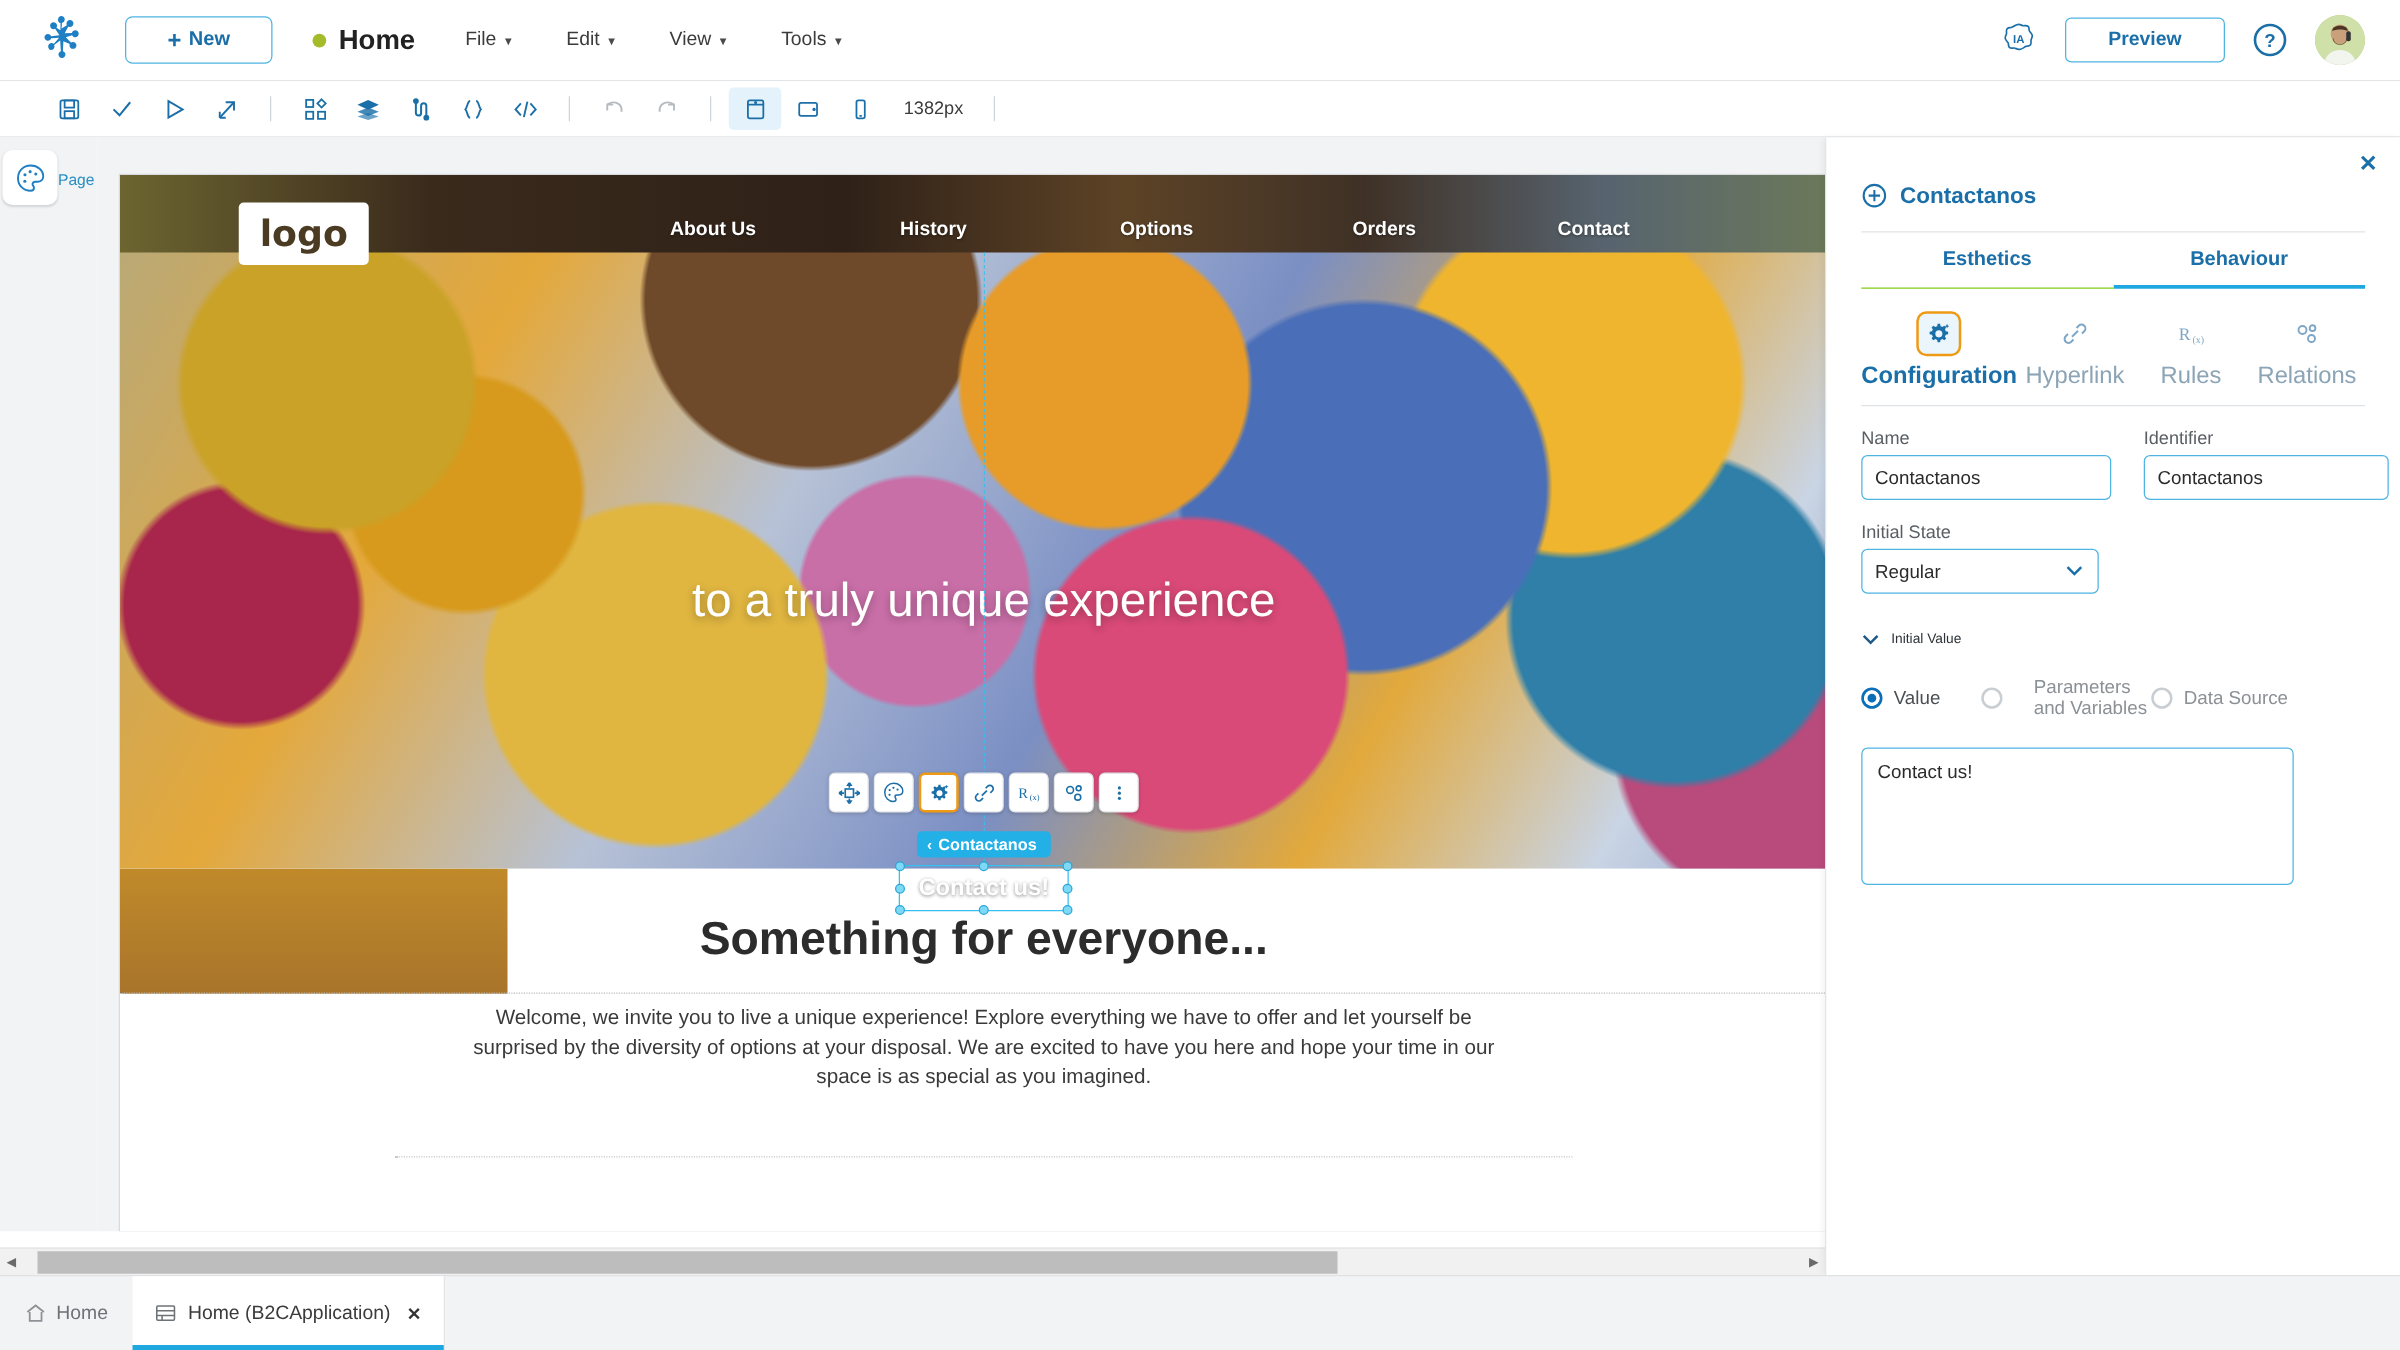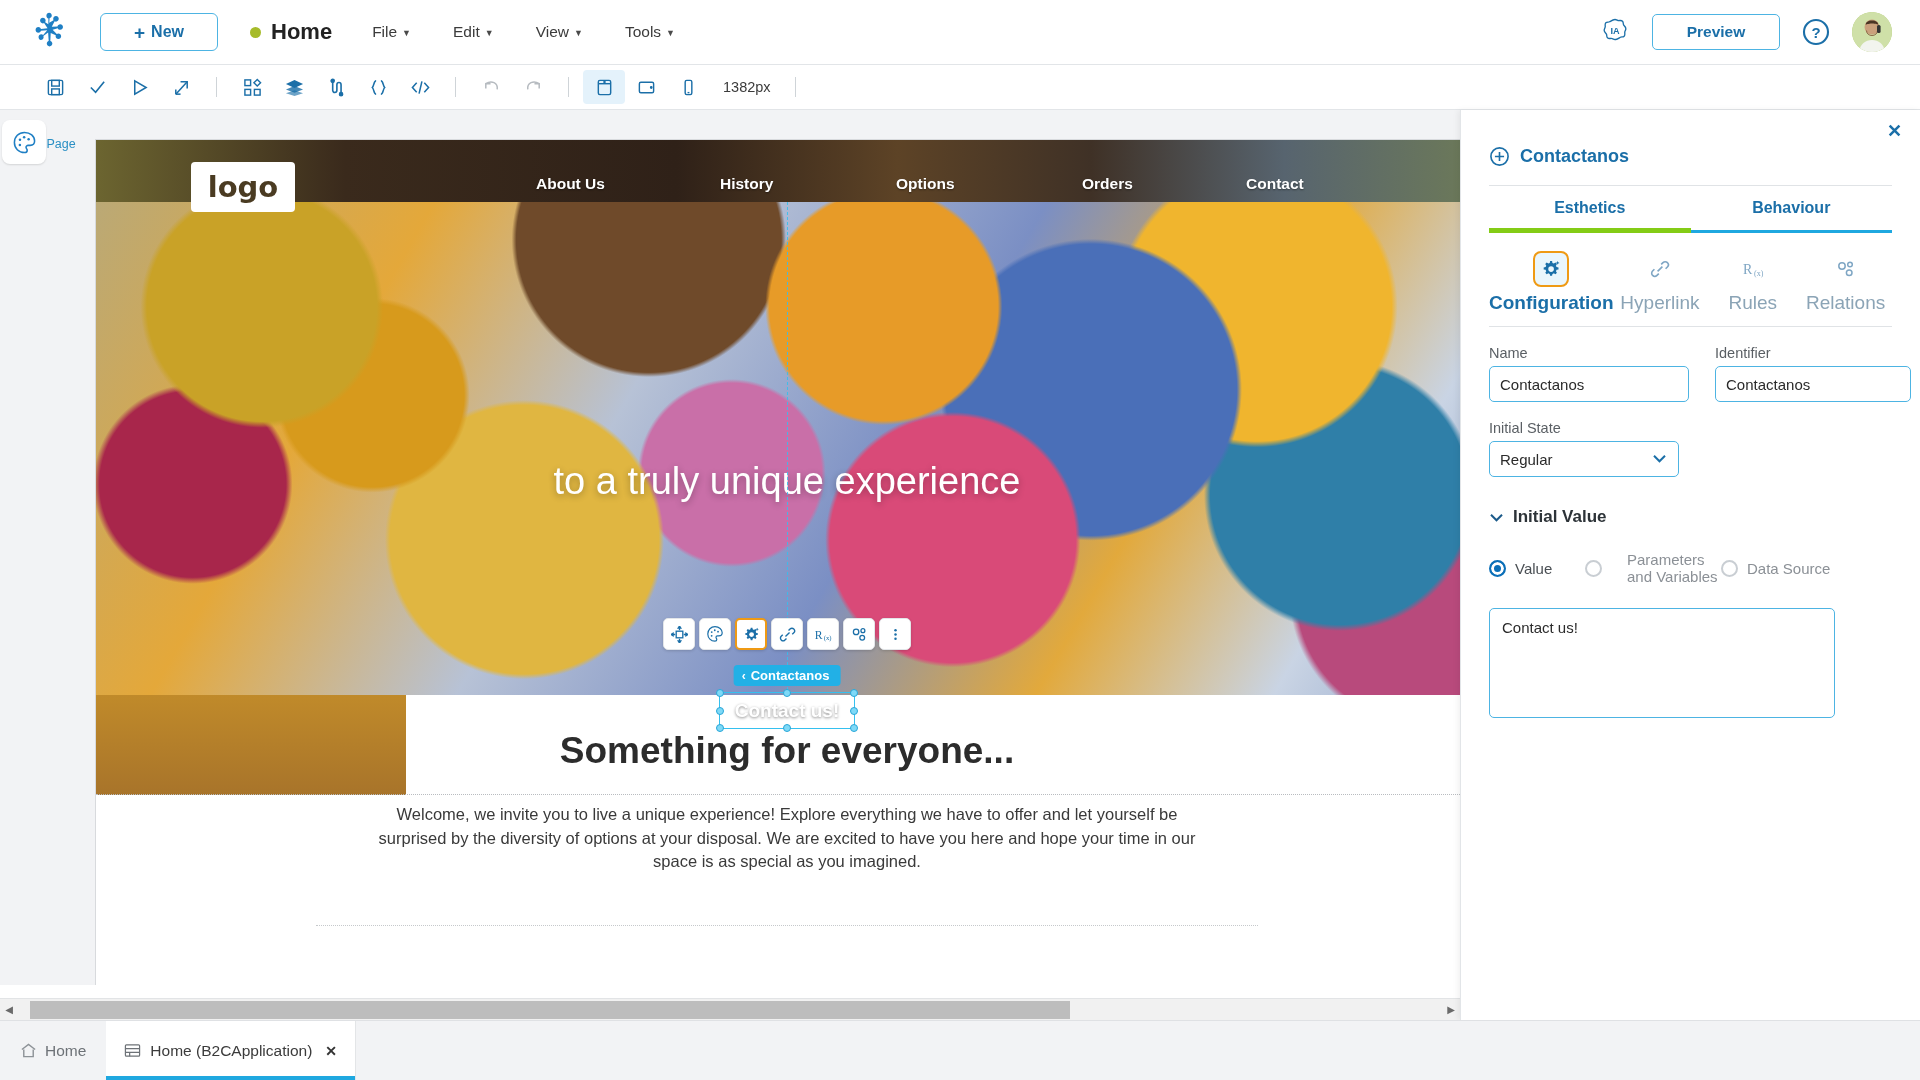--- a/index.html
+++ b/index.html
@@ -216,21 +216,21 @@
     color: #1b6fa8; cursor: pointer; line-height: 1;
   }
   .panel-head {
     display: flex; align-items: center; gap: 10px; padding: 36px 0 0 28px;
     font-size: 18px; font-weight: bold; color: #1b6fa8;
   }
   .panel-rule { margin: 18px 28px 0 28px; border-top: 1px solid #e0e3e6; }
   .tabs2 { display: flex; margin: 0 28px; }
   .tab2 {
     flex: 1; text-align: center; padding: 13px 0 11px; font-size: 16px; font-weight: bold;
-    color: #1b6fa8; cursor: pointer; border-bottom: 5px solid #84cc16;
+    color: #1b6fa8; cursor: pointer; border-bottom: 1px solid #84cc16;
   }
   .tab2.sel { border-bottom: 3px solid #1fa8e0; }
   .subtabs { display: flex; margin: 18px 28px 0 28px; }
   .subtab { flex: 1; text-align: center; cursor: pointer; }
   .subtab .ico {
     width: 36px; height: 36px; margin: 0 auto 5px; display: flex;
     align-items: center; justify-content: center; border-radius: 8px;
   }
   .subtab.sel .ico { border: 2px solid #ef9a14; background: #eaf6fc; }
   .subtab .nm { font-size: 19px; color: #8ba4b6; }
@@ -245,21 +245,21 @@
     font-size: 15px; color: #2b2b2b; padding: 0 10px;
     font-family: "Liberation Sans", sans-serif; outline: none;
   }
   .w200 { width: 200px; } .w196 { width: 196px; }
   .sel-wrap { position: relative; width: 190px; }
   .sel-wrap select { width: 100%; appearance: none; padding-right: 30px; }
   .sel-chev { position: absolute; right: 12px; top: 12px; pointer-events: none; }
 
   .section-h {
     display: flex; align-items: center; gap: 9px; margin: 30px 28px 0 28px;
-    font-size: 17px; font-weight: bold; color: #2d3338; cursor: pointer;
+    font-size: 11px; font-weight: normal; color: #2d3338; cursor: pointer;
   }
   .radios { display: flex; align-items: center; margin: 24px 28px 0 28px; }
   .radio { display: flex; align-items: center; gap: 9px; cursor: pointer; }
   .radio .dot {
     width: 17px; height: 17px; border-radius: 50%; border: 2px solid #c9ced3;
     flex: none; display: flex; align-items: center; justify-content: center;
   }
   .radio.on .dot { border: 2px solid #0b6fb8; background: #0b6fb8;
     box-shadow: inset 0 0 0 3px #fff; }
   .radio .rl { font-size: 15px; color: #8b9096; line-height: 1.15; }

